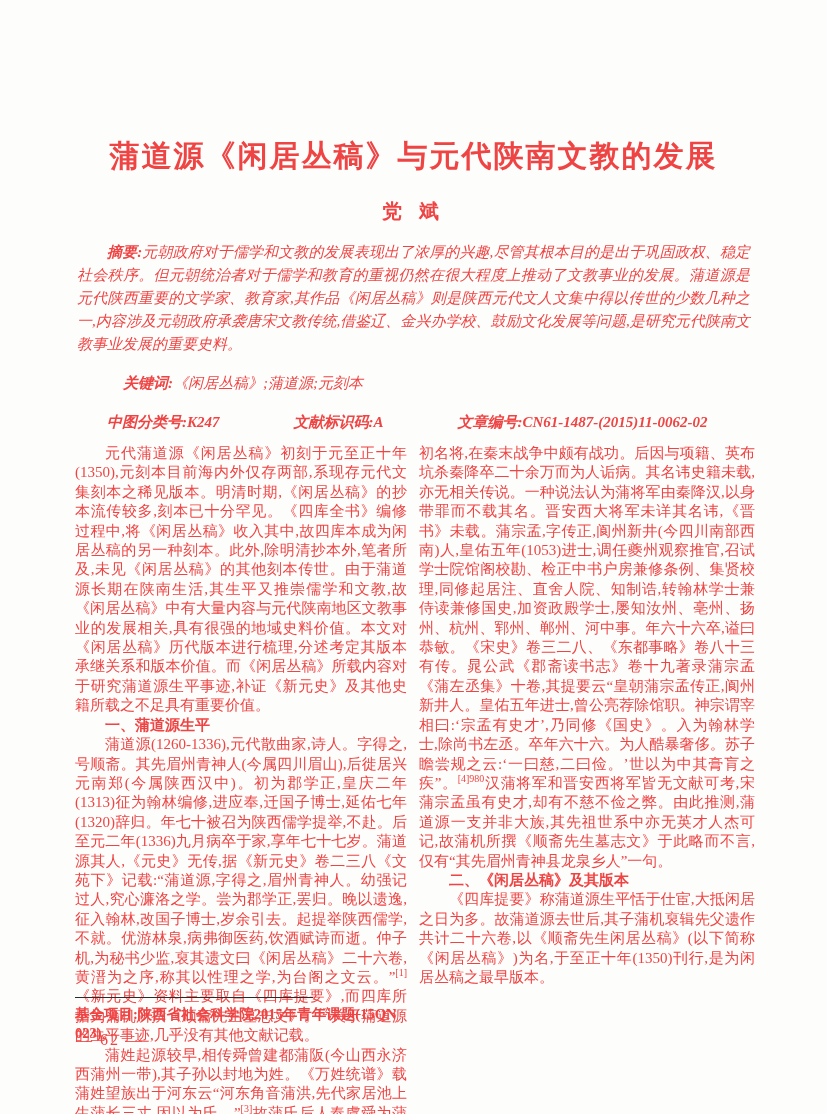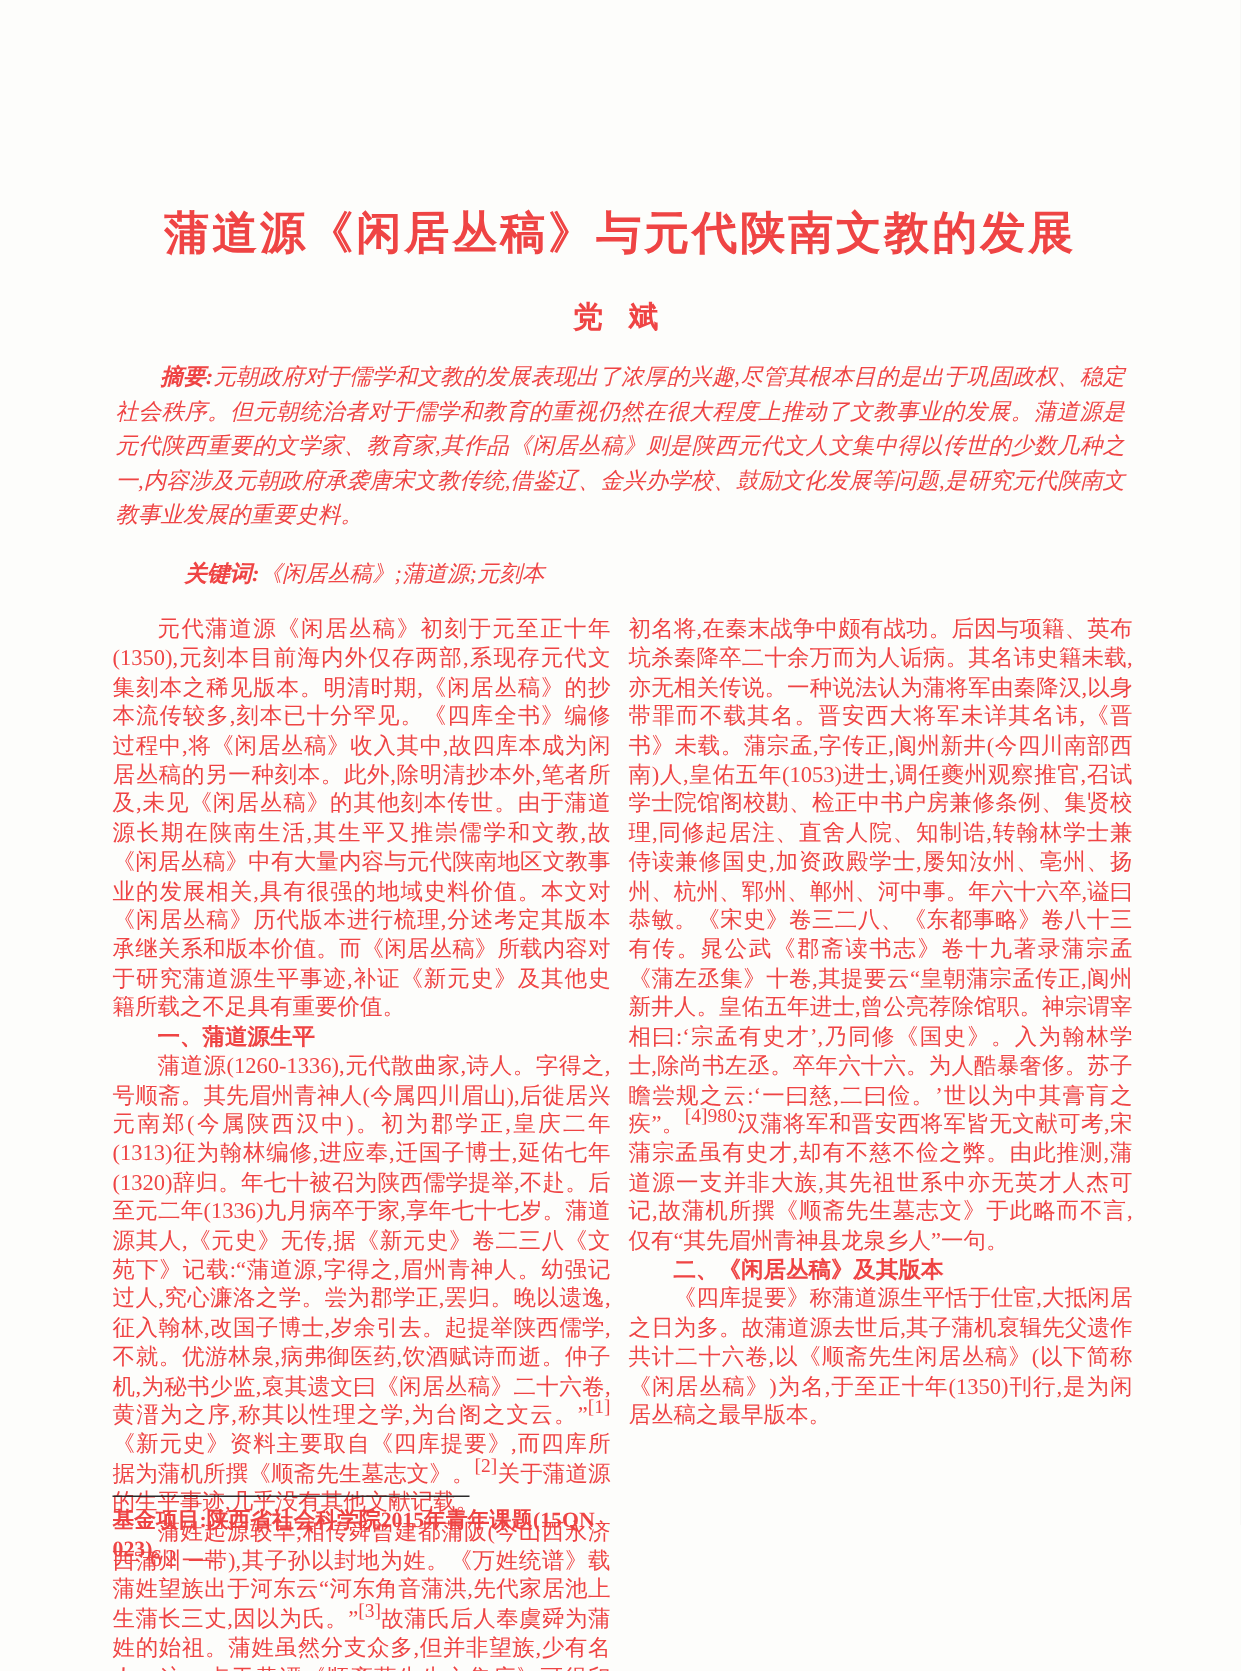--- a/index.html
+++ b/index.html
@@ -58,21 +58,21 @@
     width:332px;
     font-size:15px;
     line-height:19.4px;
     text-align:justify;
   }
   .col.right{width:336px;}
   .col p{margin:0;}
   .col p.indent{text-indent:2em;}
   .col p.heading{font-weight:bold;text-indent:2em;}
   sup{
-    font-size:13px;
+    font-size:10px;
     line-height:0;
     vertical-align:super;
   }
   .footnote-block{
     position:absolute;
     left:75px;top:997px;
     width:340px;
   }
   .footnote-rule{
     width:238px;height:0;
@@ -97,20 +97,25 @@
 
 <div class="page">
 
   <h1 class="page-title">蒲道源《闲居丛稿》与元代陕南文教的发展</h1>
 
   <div class="author">党  斌</div>
 
   <div class="front-matter">
     <p class="abstract-para"><span class="front-label">摘要:</span><span>元朝政府对于儒学和文教的发展表现出了浓厚的兴趣,尽管其根本目的是出于巩固政权、稳定社会秩序。但元朝统治者对于儒学和教育的重视仍然在很大程度上推动了文教事业的发展。蒲道源是元代陕西重要的文学家、教育家,其作品《闲居丛稿》则是陕西元代文人文集中得以传世的少数几种之一,内容涉及元朝政府承袭唐宋文教传统,借鉴辽、金兴办学校、鼓励文化发展等问题,是研究元代陕南文教事业发展的重要史料。</span></p>
     <p class="keywords-line" style="margin:16px;"><span class="front-label">关键词:</span><span>《闲居丛稿》;蒲道源;元刻本</span></p>
+    <div class="class-line">
+      <span class="class-item"><span>中图分类号:</span><span>K247</span></span>
+      <span class="class-item"><span>文献标识码:</span><span>A</span></span>
+      <span class="class-item"><span>文章编号:</span><span>CN61-1487-(2015)11-0062-02</span></span>
+    </div>
   </div>
 
   <div class="body-columns">
     <div class="col left">
         <p class="indent">元代蒲道源《闲居丛稿》初刻于元至正十年(1350),元刻本目前海内外仅存两部,系现存元代文集刻本之稀见版本。明清时期,《闲居丛稿》的抄本流传较多,刻本已十分罕见。《四库全书》编修过程中,将《闲居丛稿》收入其中,故四库本成为闲居丛稿的另一种刻本。此外,除明清抄本外,笔者所及,未见《闲居丛稿》的其他刻本传世。由于蒲道源长期在陕南生活,其生平又推崇儒学和文教,故《闲居丛稿》中有大量内容与元代陕南地区文教事业的发展相关,具有很强的地域史料价值。本文对《闲居丛稿》历代版本进行梳理,分述考定其版本承继关系和版本价值。而《闲居丛稿》所载内容对于研究蒲道源生平事迹,补证《新元史》及其他史籍所载之不足具有重要价值。</p>
         <p class="heading">一、蒲道源生平</p>
         <p class="indent">蒲道源(1260-1336),元代散曲家,诗人。字得之,号顺斋。其先眉州青神人(今属四川眉山),后徙居兴元南郑(今属陕西汉中)。初为郡学正,皇庆二年(1313)征为翰林编修,进应奉,迁国子博士,延佑七年(1320)辞归。年七十被召为陕西儒学提举,不赴。后至元二年(1336)九月病卒于家,享年七十七岁。蒲道源其人,《元史》无传,据《新元史》卷二三八《文苑下》记载:“蒲道源,字得之,眉州青神人。幼强记过人,究心濂洛之学。尝为郡学正,罢归。晚以遗逸,征入翰林,改国子博士,岁余引去。起提举陕西儒学,不就。优游林泉,病弗御医药,饮酒赋诗而逝。仲子机,为秘书少监,裒其遗文曰《闲居丛稿》二十六卷,黄溍为之序,称其以性理之学,为台阁之文云。”<sup>[1]</sup>《新元史》资料主要取自《四库提要》,而四库所据为蒲机所撰《顺斋先生墓志文》。<sup>[2]</sup>关于蒲道源的生平事迹,几乎没有其他文献记载。</p>
         <p class="indent">蒲姓起源较早,相传舜曾建都蒲阪(今山西永济西蒲州一带),其子孙以封地为姓。《万姓统谱》载蒲姓望族出于河东云“河东角音蒲洪,先代家居池上生蒲长三丈,因以为氏。”<sup>[3]</sup>故蒲氏后人奉虞舜为蒲姓的始祖。蒲姓虽然分支众多,但并非望族,少有名人。这一点于黄溍《顺斋蒲先生文集序》可得印证。黄溍称蒲道源先祖“系出汉蒲将军,至晋安西大将军遂避乱入蜀,而宋资政殿学士、赠太师、楚国公宗孟居眉之青神。”蒲将军者,秦末汉</p>
       </div>
     <div class="col right">

